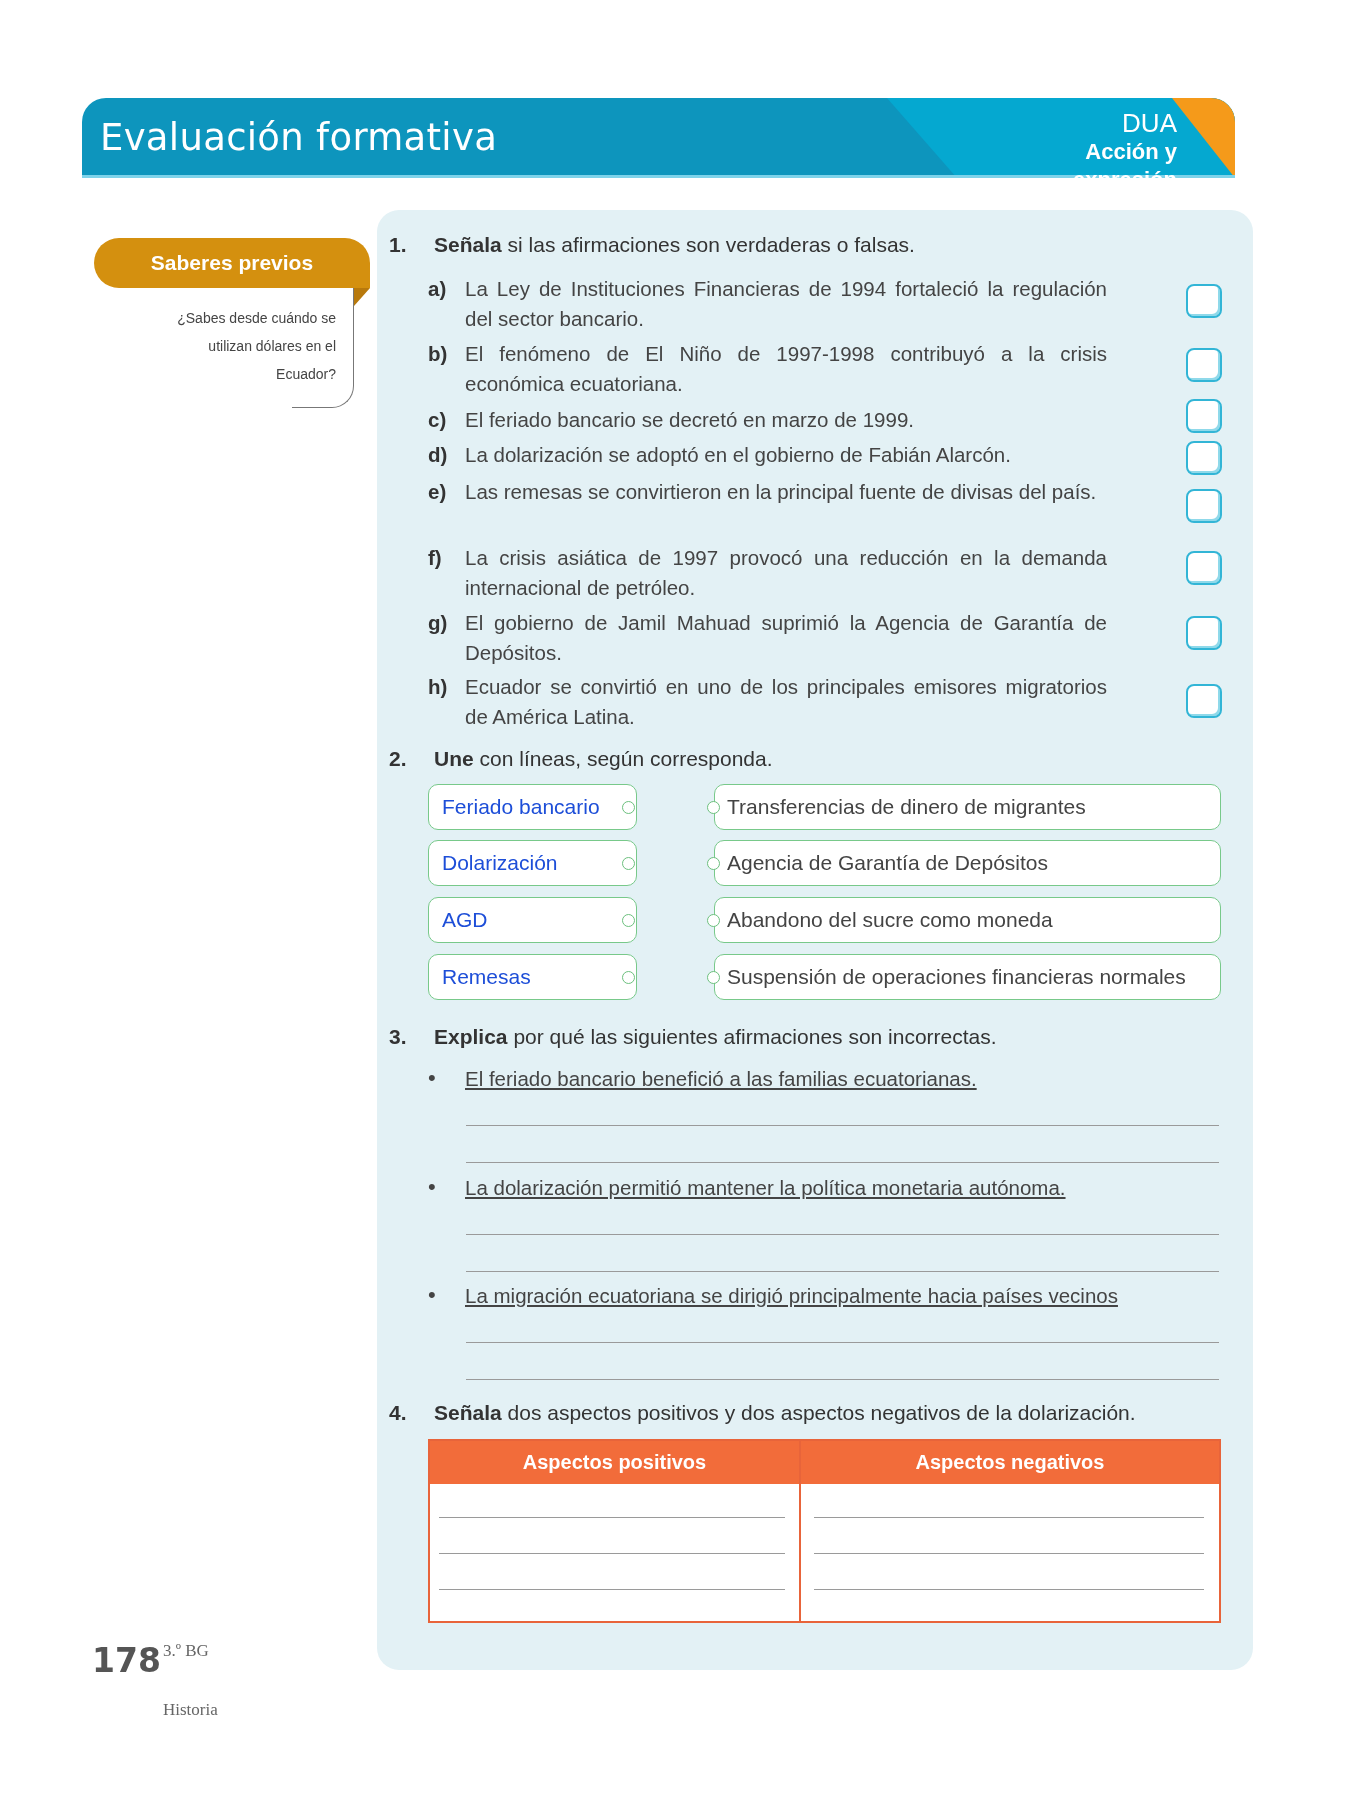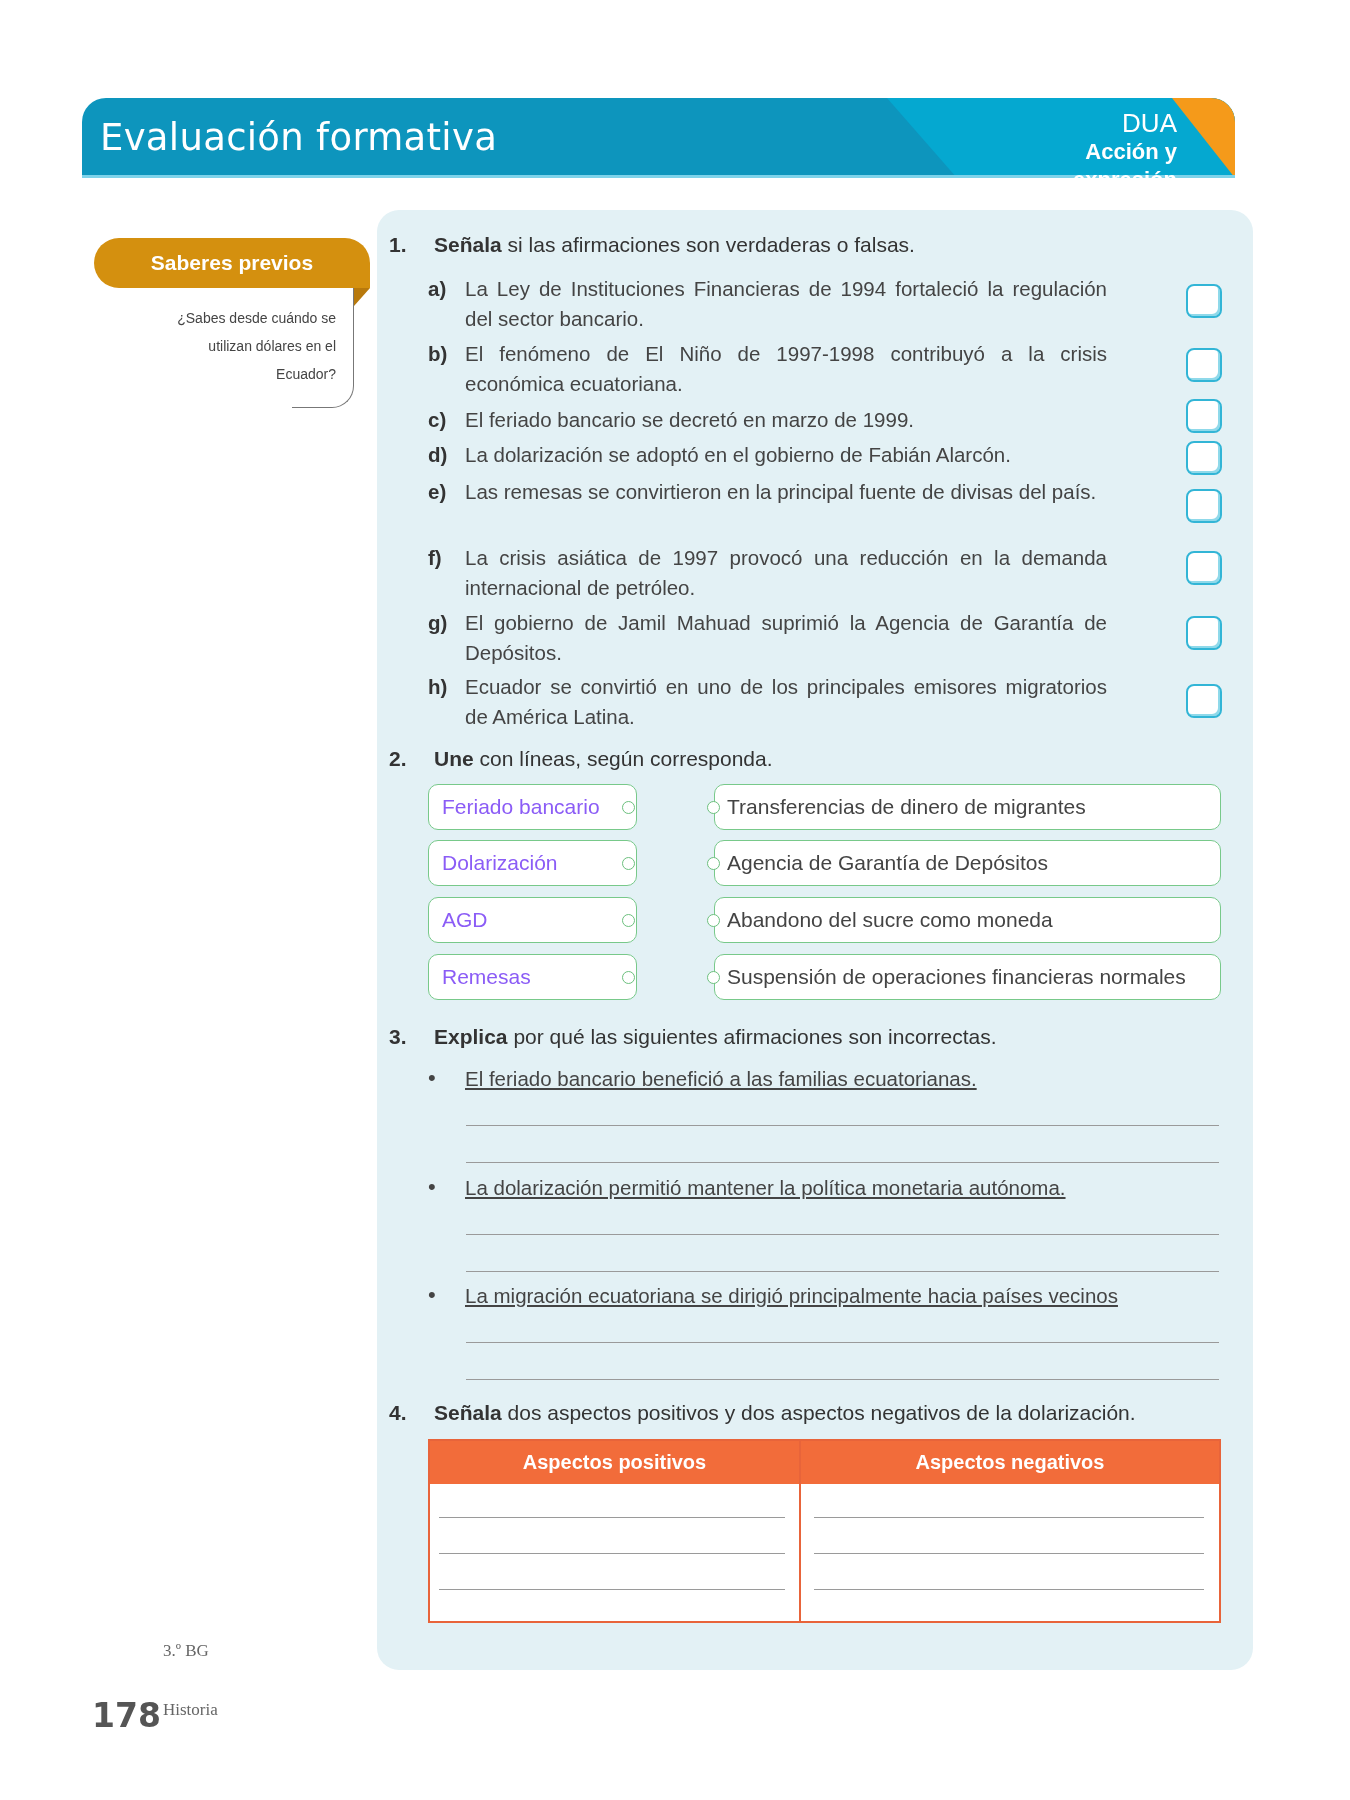--- a/index.html
+++ b/index.html
@@ -42,42 +42,42 @@
   .q .lbl b { font-weight: bold; }
 
   .item { position: absolute; left: 428px; width: 680px; font-size: 20.5px; line-height: 30px; color: #444; }
   .item .letter { position: absolute; left: 0; top: 0; font-weight: bold; color: #333; }
   .item .txt { position: absolute; left: 37px; width: 642px; text-align: justify; }
 
   .chk { position: absolute; left: 1186px; width: 36px; height: 34px; border-radius: 8px;
          background: #ffffff; border: 2.5px solid #32b5d6; box-shadow: inset -2px -2px 0 #8fd9ea; }
 
   .lbox { position: absolute; left: 428px; width: 209px; height: 46px; background: #fff;
-          border: 1.5px solid #78c98a; border-radius: 10px; font-size: 21px; color: #8b5cf6;
+          border: 1.5px solid #78c98a; border-radius: 10px; font-size: 21px; color: #1d4ed8;
           line-height: 43px; padding-left: 13px; }
   .rbox { position: absolute; left: 714px; width: 507px; height: 46px; background: #fff;
           border: 1.5px solid #78c98a; border-radius: 10px; font-size: 21px; color: #444;
           line-height: 43px; padding-left: 12px; white-space: nowrap; }
   .dot { position: absolute; width: 13px; height: 13px; border-radius: 50%; background: #fff;
          border: 1.5px solid #6cc07e; }
 
   .bullet { position: absolute; left: 428px; font-size: 20.5px; color: #444; white-space: nowrap; }
   .bullet .b { position: absolute; left: 0; top: -2px; font-size: 22px; }
   .bullet .t { position: absolute; left: 37px; text-decoration: underline; }
   .line { position: absolute; left: 466px; width: 753px; height: 0; border-top: 1.5px solid #9a9a9a; }
 
   .table { position: absolute; left: 428px; top: 1439px; width: 793px; height: 184px;
            background: #fff; border: 2px solid #e8643a; }
   .table .head { position: absolute; left: 0; top: 0; width: 100%; height: 43px; background: #f26c3a; }
   .table .hcell { position: absolute; top: 0; height: 43px; line-height: 43px; text-align: center;
            color: #fff; font-weight: bold; font-size: 20px; }
   .table .divider { position: absolute; left: 369px; top: 0; width: 2px; height: 100%; background: #e8643a; }
   .table .tl { position: absolute; height: 0; border-top: 1.5px solid #9a9a9a; }
 
-  .footer-num { position: absolute; left: 92px; top: 1696px; font-size: 33px; font-weight: bold; color: #555;
+  .footer-num { position: absolute; left: 92px; top: 1641px; font-size: 33px; font-weight: bold; color: #555;
            font-family: "DejaVu Sans", sans-serif; }
   .footer-sub { position: absolute; left: 163px; font-size: 17px; color: #666; font-family: Liberation Serif, serif; }
 </style>
 </head>
 <body>
 
 <div class="header">
   <div class="dua-bg"></div>
   <div class="orange"></div>
   <div class="underline"></div>

